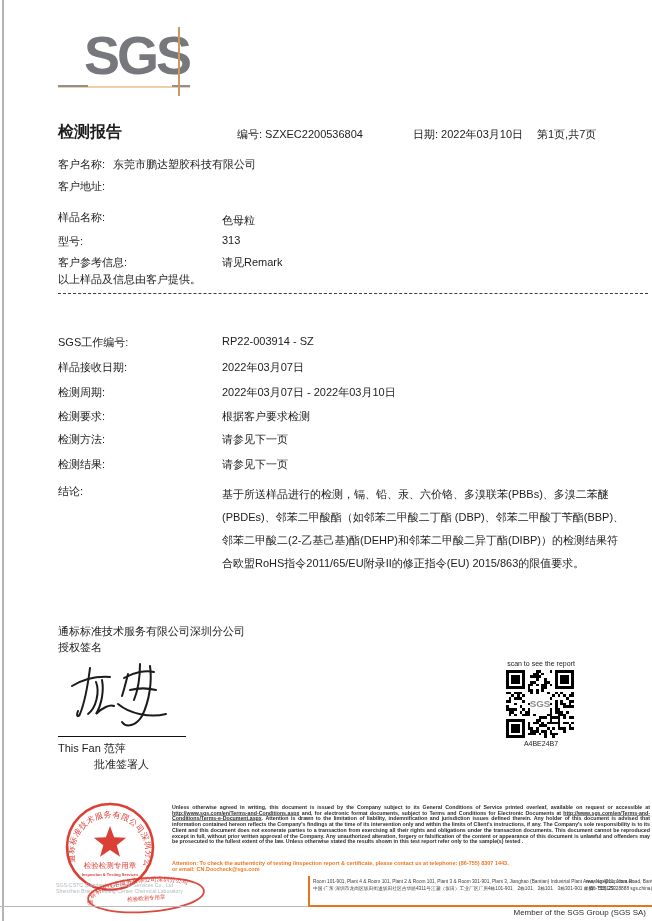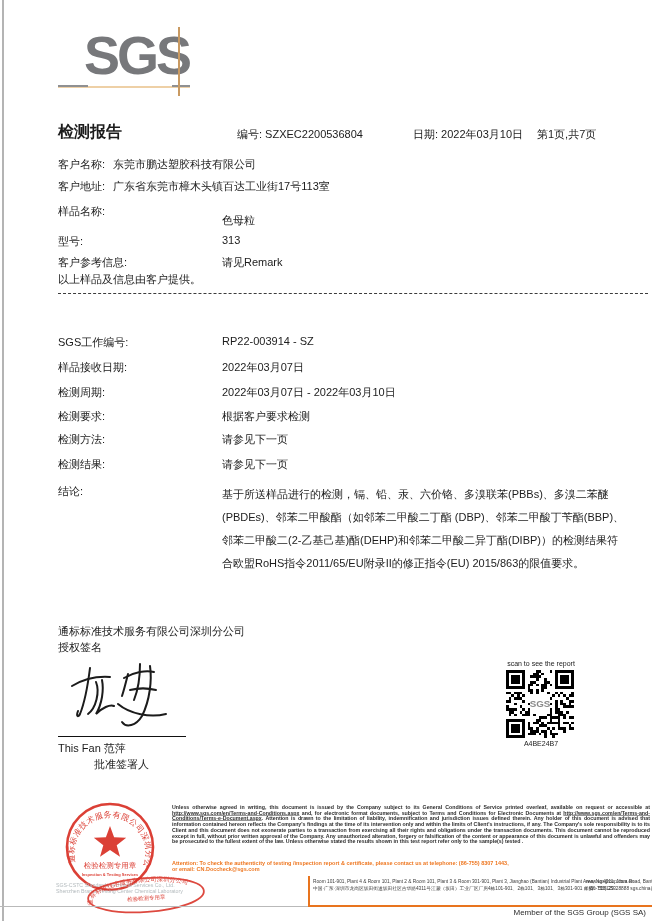--- a/index.html
+++ b/index.html
@@ -76,23 +76,22 @@
   <div class="abs tan-v"></div>
 
   <div class="abs title">检测报告</div>
   <div class="abs hmeta" style="left:237px;">编号: SZXEC2200536804</div>
   <div class="abs hmeta" style="left:413px;">日期: 2022年03月10日</div>
   <div class="abs hmeta" style="left:537px;">第1页,共7页</div>
 
   <div class="abs lbl row-label" style="top:157px;">客户名称:</div>
   <div class="abs val cust-val" style="top:157px;">东莞市鹏达塑胶科技有限公司</div>
   <div class="abs lbl row-label" style="top:179px;">客户地址:</div>
-  <div class="abs val cust-val" style="top:179px;">广东省东莞市樟木头镇百达工业街17号113室</div>
-
-  <div class="abs lbl row-label" style="top:204px;">样品名称:</div>
+
+  <div class="abs lbl row-label" style="top:210px;">样品名称:</div>
   <div class="abs val samp-val" style="top:213px;">色母粒</div>
   <div class="abs lbl row-label" style="top:234px;">型号:</div>
   <div class="abs val samp-val" style="top:234px;">313</div>
   <div class="abs lbl row-label" style="top:255px;">客户参考信息:</div>
   <div class="abs val samp-val" style="top:255px;">请见Remark</div>
   <div class="abs lbl row-label" style="top:272px;">以上样品及信息由客户提供。</div>
 
   <div class="abs dashline"></div>
 
   <div class="abs lbl row-label" style="top:335px;">SGS工作编号:</div>

